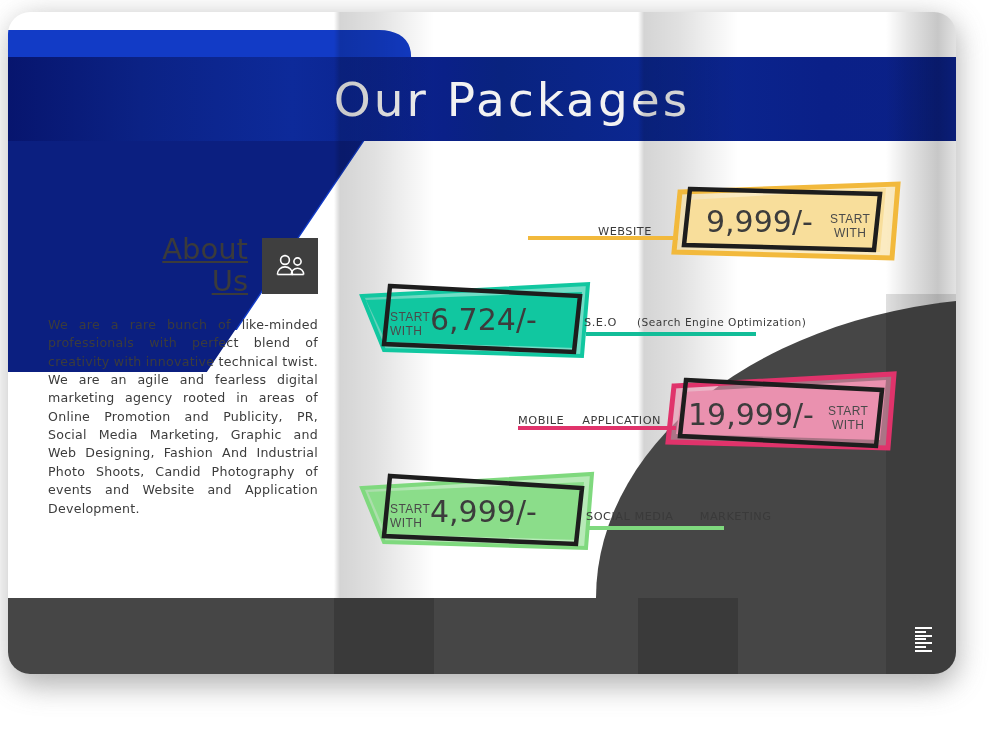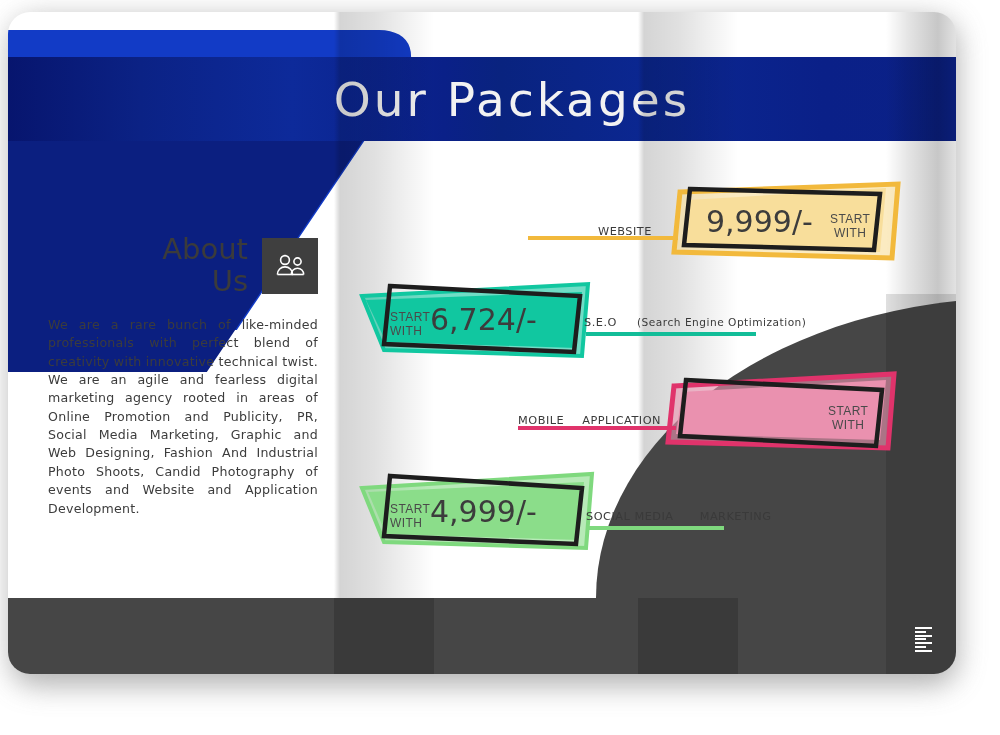--- a/index.html
+++ b/index.html
@@ -120,21 +120,21 @@
     background:rgba(0,0,0,.16);z-index:7;pointer-events:none;
   }
 
   
   .about-block{
     position:absolute;left:40px;top:222px;width:270px;z-index:8;
   }
   .about-head{display:flex;align-items:center;justify-content:flex-end;gap:14px;}
   .about-head-text{
     text-align:right;color:#3b3b3b;font-size:29px;line-height:1.1;
-    font-weight:400;font-family:"DejaVu Sans","Liberation Sans",sans-serif;
+    font-weight:400;font-family:"DejaVu Sans","Liberation Sans",sans-serif;text-decoration:underline;
   }
   .about-icon-box{
     width:56px;height:56px;background:#3f3f3f;
     display:flex;align-items:center;justify-content:center;flex:none;
   }
   .about-body{
     margin-top:18px;color:#3c3c3c;font-size:12.6px;line-height:1.46;
     text-align:justify;letter-spacing:.25px;
     font-family:"DejaVu Sans","Liberation Sans",sans-serif;
   }
@@ -245,20 +245,21 @@
     </div>
 
     <div class="pkg" style="left:500px;top:352px;width:440px;height:104px;">
       <svg width="440" height="104" viewBox="0 0 440 104">
         <polygon points="166,22 386,10 380,84 160,78" fill="#EA91AF" opacity="0.62"></polygon>
         <polygon points="174,28 378,16 372,76 168,70" fill="#EA91AF"></polygon>
         <polygon points="166,22 386,10 380,84 160,78" fill="none" stroke="#E0336B" stroke-width="5"></polygon>
         <polygon points="178,16 374,26 368,82 172,72" fill="none" stroke="#1d1d1d" stroke-width="4.5"></polygon>
         <line x1="10" y1="64" x2="168" y2="64" stroke="#E0336B" stroke-width="4"></line>
       </svg>
+      <div class="pkg-price" style="left:180px;top:33px;">19,999/-</div>
       <div class="pkg-startwith" style="left:320px;top:40px;text-align:center;">
         <span>START</span><br>
         <span>WITH</span>
       </div>
       <div class="pkg-label" style="left:10px;top:50px;">
         <span>MOBILE</span>
         <span style="margin-left:14px;">APPLICATION</span>
       </div>
     </div>
 

